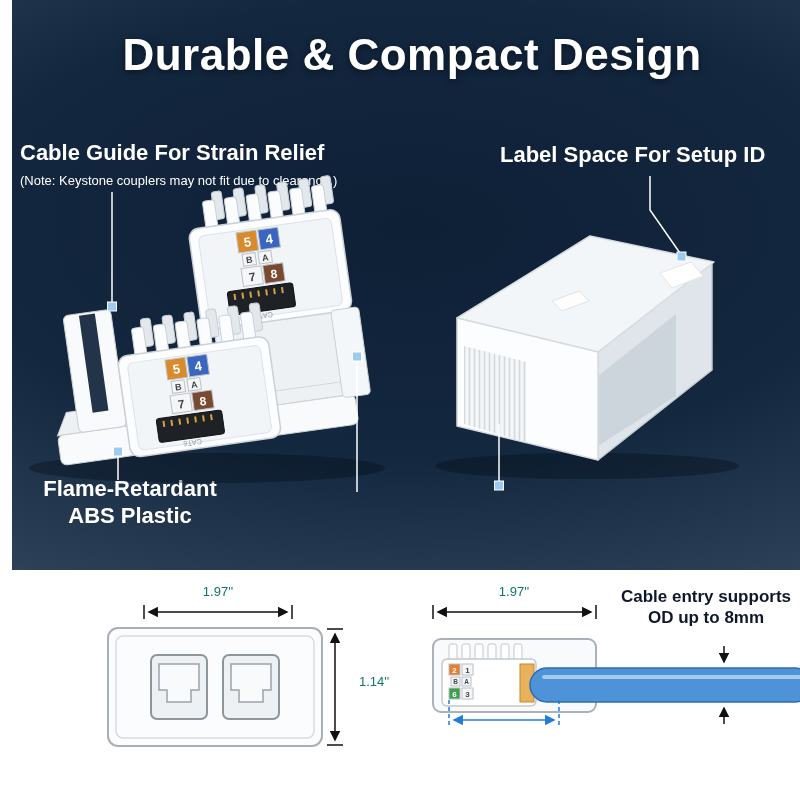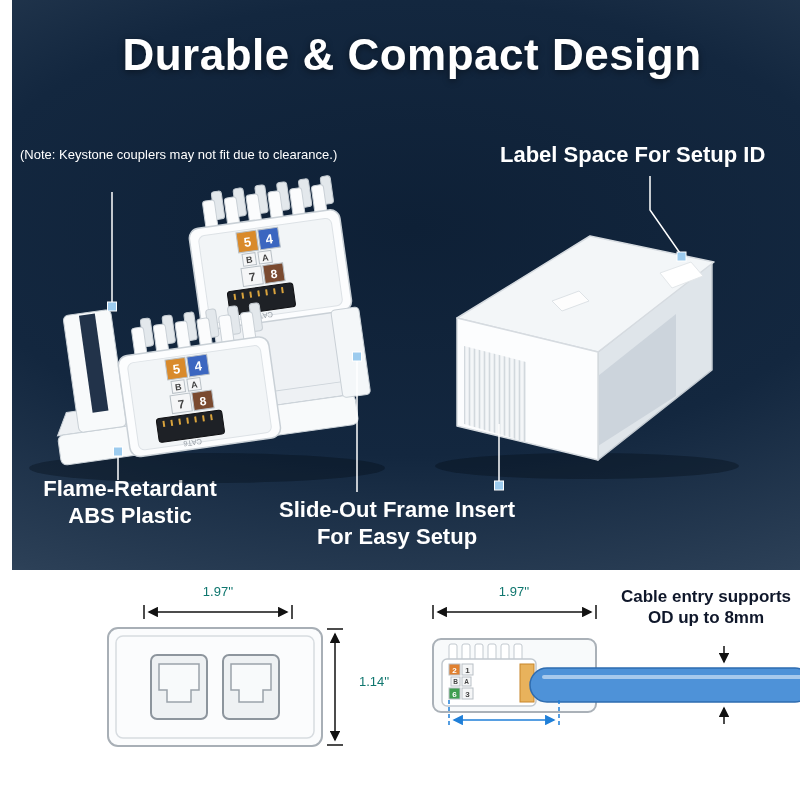--- a/index.html
+++ b/index.html
@@ -42,28 +42,27 @@
 </style>
 </head>
 <body>
 
 <div class="stage">
 
   <div class="dark-section">
     <h1 class="page-title">Durable &amp; Compact Design</h1>
 
     <div class="co co-cable">
+      <div class="co-t">Cable Guide For Strain Relief</div>
       <div class="co-n">(Note: Keystone couplers may not fit due to clearance.)</div>
     </div>
 
     <div class="co co-label-space">Label Space For Setup ID</div>
     <div class="co co-flame wrap2">Flame-Retardant
 ABS Plastic</div>
-    <div class="co co-slide wrap2">Slide-Out Frame Insert
-For Easy Setup</div>
 
     <svg class="illus" viewBox="0 100 800 470">
       <defs>
         <pattern id="ridges" width="5" height="10" patternUnits="userSpaceOnUse">
           <rect width="5" height="10" fill="#f4f6f8"></rect>
           <line x1="2.5" y1="0" x2="2.5" y2="10" stroke="#d2d8dd" stroke-width="1.6"></line>
         </pattern>
       </defs>
 
       <ellipse cx="195" cy="468" rx="178" ry="15" fill="rgba(4,11,21,0.35)"></ellipse>

